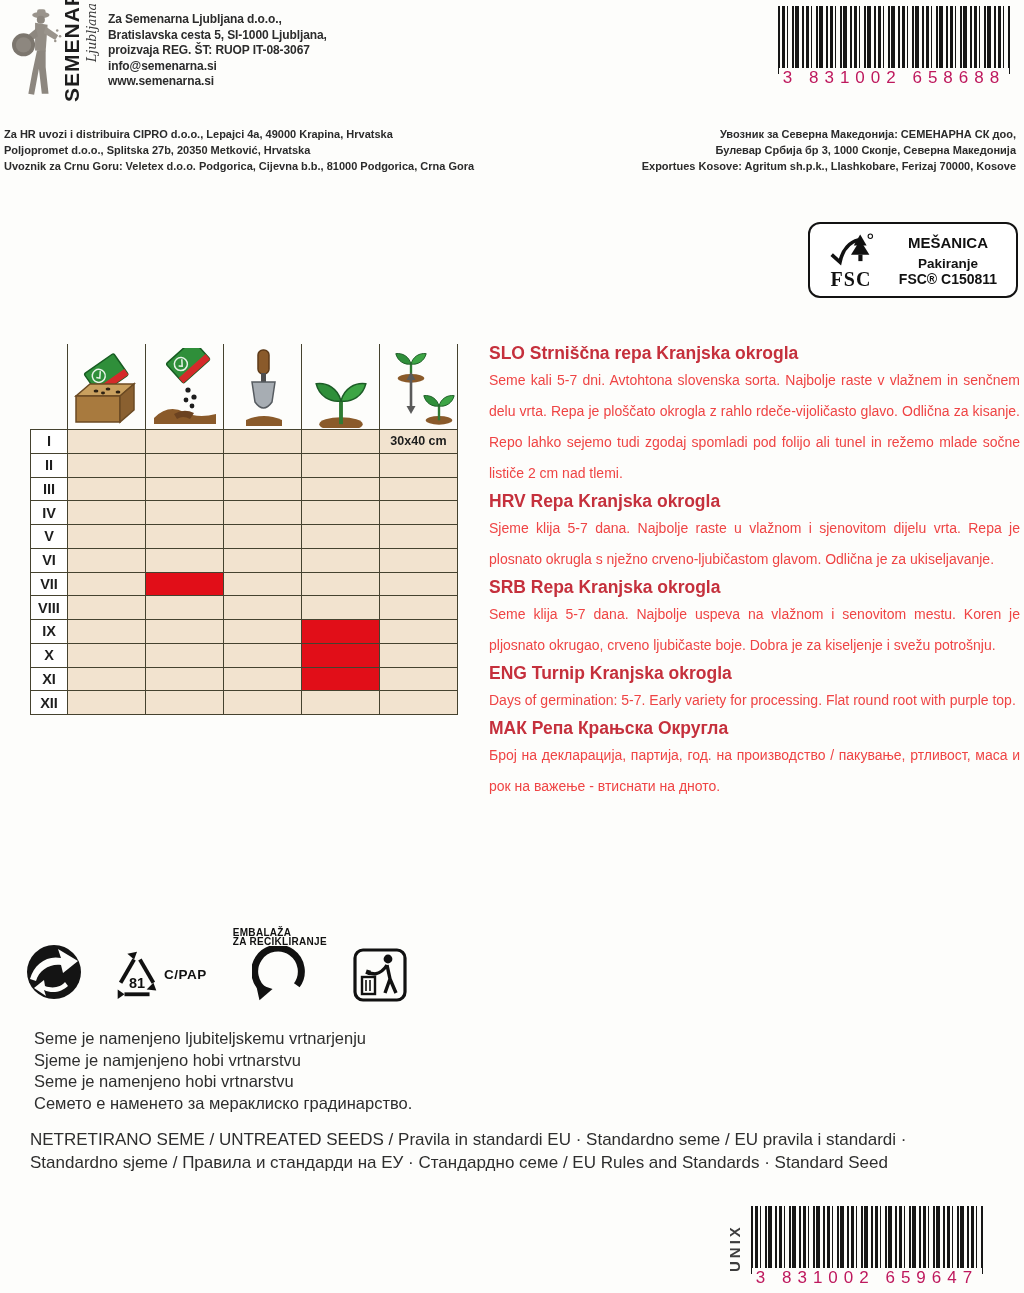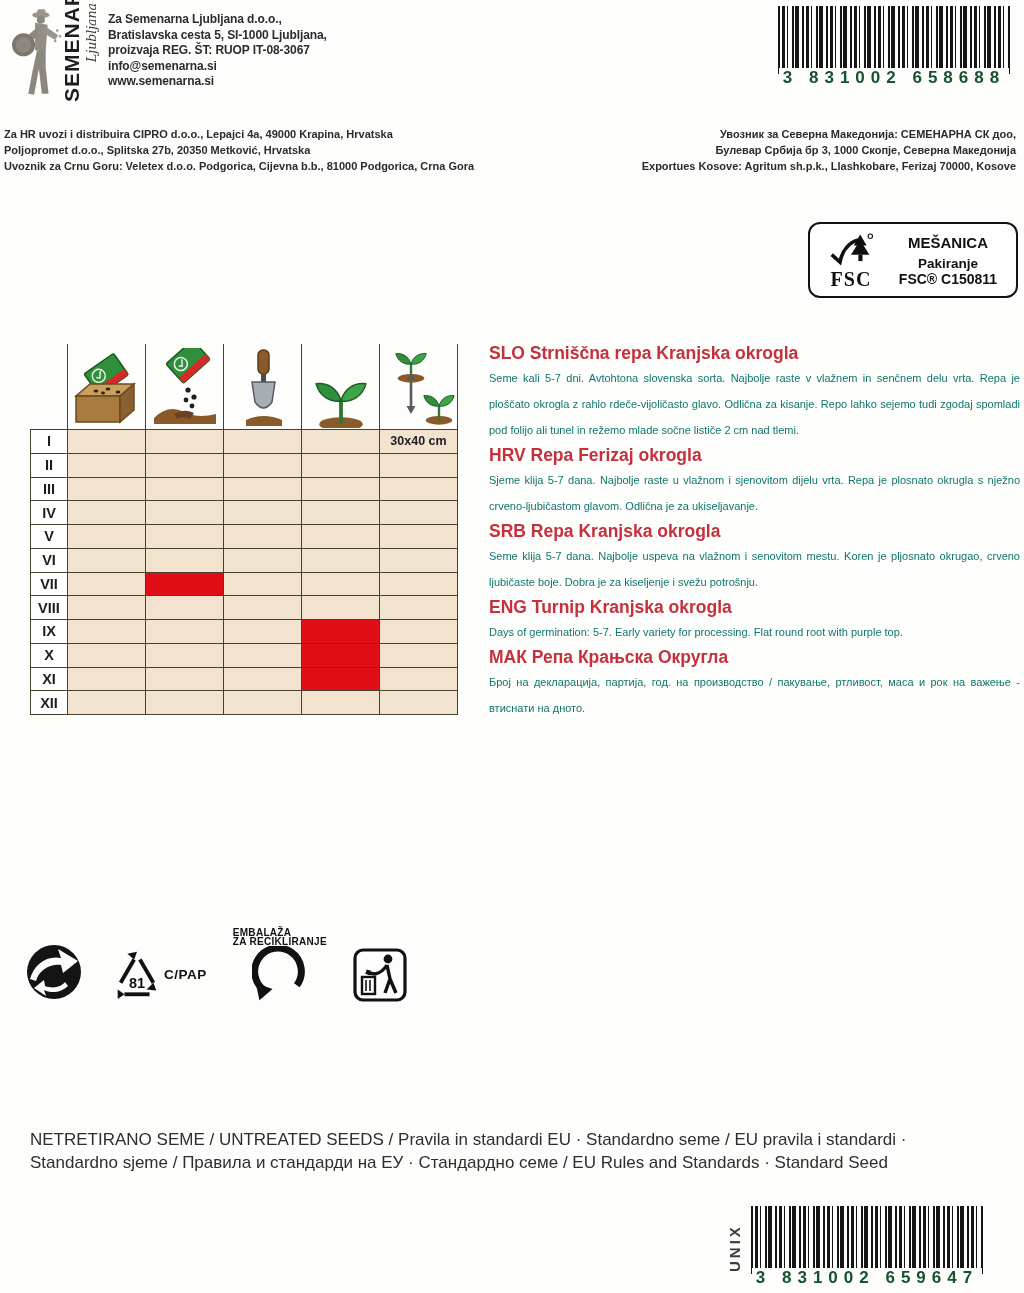--- a/index.html
+++ b/index.html
@@ -23,21 +23,21 @@
 
   
   .barcode{display:flex;flex-direction:column;align-items:center;}
   .barcode .bars{width:232px;height:68px;background:
     repeating-linear-gradient(90deg,
       #161616 0 2px, transparent 2px 4px,
       #161616 4px 7px, transparent 7px 9px,
       #161616 9px 10px, transparent 10px 14px,
       #161616 14px 16px, transparent 16px 17px,
       #161616 17px 21px, transparent 21px 24px);}
-  .barcode .number{font-size:17px;letter-spacing:6px;color:#14532d;background:#fdfdfb;padding:0 4px;margin-top:-6px;font-weight:700;white-space:nowrap;}
+  .barcode .number{font-size:17px;letter-spacing:6px;color:#be185d;background:#fdfdfb;padding:0 4px;margin-top:-6px;font-weight:400;white-space:nowrap;}
   .barcode-top{position:absolute;left:778px;top:6px;}
   .barcode-bottom{position:absolute;left:726px;top:1206px;display:flex;align-items:flex-start;}
   .unix-vertical{writing-mode:vertical-rl;transform:rotate(180deg);font-size:15px;font-weight:600;letter-spacing:3px;color:#3d3d3d;height:64px;margin-right:8px;margin-top:2px;}
 
   
   .dist-left{position:absolute;left:4px;top:126px;font-size:11px;line-height:16px;font-weight:600;color:#2b2b2b;}
   .dist-right{position:absolute;right:8px;top:126px;font-size:11px;line-height:16px;font-weight:600;color:#2b2b2b;text-align:right;}
 
   
   .fsc-box{position:absolute;left:808px;top:222px;width:210px;height:76px;border:2.5px solid #121212;border-radius:12px;display:flex;align-items:center;padding:4px 6px;background:#fff;}
@@ -55,21 +55,21 @@
   .cal-hcell:last-child{border-right:1.5px solid var(--grid-line);}
   .cal-body{position:absolute;left:0;top:85px;width:428px;height:286px;display:grid;grid-template-columns:37px repeat(5,1fr);grid-template-rows:repeat(12,1fr);border-top:1.5px solid var(--grid-line);border-left:1.5px solid var(--grid-line);}
   .cal-label{border-right:1.5px solid var(--grid-line);border-bottom:1.5px solid var(--grid-line);background:#fff;display:flex;align-items:center;justify-content:center;font-weight:600;font-size:14.5px;color:#1d1d1d;}
   .cal-cell{border-right:1.5px solid var(--grid-line);border-bottom:1.5px solid var(--grid-line);background:var(--cell-beige);}
   .cal-cell.bar{background:var(--bar-red);}
   .cal-cell.spacing{display:flex;align-items:center;justify-content:center;font-size:12.5px;font-weight:700;color:#1d1d1d;}
 
   
   .descs{position:absolute;left:489px;top:341px;width:531px;}
   .desc-title{font-size:17.5px;font-weight:700;color:var(--heading-red);line-height:22px;margin:1px 0 1px;}
-  .desc-body{font-size:11px;line-height:26px;text-align:justify;color:#0f766e;font-weight:500;}
+  .desc-body{font-size:14px;line-height:31px;text-align:justify;color:#ef4444;font-weight:500;}
 
   
   .recycling{position:absolute;left:24px;top:928px;display:flex;align-items:flex-end;gap:26px;}
   .mobius-wrap{display:flex;flex-direction:row;align-items:center;}
   .cpap{font-weight:700;font-size:13.5px;color:#111;margin-top:-2px;letter-spacing:0.5px;}
   .embalaza-wrap{display:flex;flex-direction:column;align-items:center;}
   .embalaza-label{font-size:10px;line-height:9px;font-weight:700;color:#111;text-align:left;letter-spacing:0.3px;}
 
   
   .hobby{position:absolute;left:34px;top:1028px;font-size:16.5px;line-height:21.5px;font-weight:500;color:#2e2e2e;}
@@ -297,21 +297,21 @@
         <div class="cal-cell"></div>
       </div>
   </div>
 
   <div class="descs">
     <div class="desc-block">
       <div class="desc-title">SLO Strniščna repa Kranjska okrogla</div>
       <div class="desc-body">Seme kali 5-7 dni. Avtohtona slovenska sorta. Najbolje raste v vlažnem in senčnem delu vrta. Repa je ploščato okrogla z rahlo rdeče-vijoličasto glavo. Odlična za kisanje. Repo lahko sejemo tudi zgodaj spomladi pod folijo ali tunel in režemo mlade sočne lističe 2 cm nad tlemi.</div>
     </div>
     <div class="desc-block">
-      <div class="desc-title">HRV Repa Ferizaj okrogla</div>
+      <div class="desc-title">HRV Repa Kranjska okrogla</div>
       <div class="desc-body">Sjeme klija 5-7 dana. Najbolje raste u vlažnom i sjenovitom dijelu vrta. Repa je plosnato okrugla s nježno crveno-ljubičastom glavom. Odlična je za ukiseljavanje.</div>
     </div>
     <div class="desc-block">
       <div class="desc-title">SRB Repa Kranjska okrogla</div>
       <div class="desc-body">Seme klija 5-7 dana. Najbolje uspeva na vlažnom i senovitom mestu. Koren je pljosnato okrugao, crveno ljubičaste boje. Dobra je za kiseljenje i svežu potrošnju.</div>
     </div>
     <div class="desc-block">
       <div class="desc-title">ENG Turnip Kranjska okrogla</div>
       <div class="desc-body">Days of germination: 5-7. Early variety for processing. Flat round root with purple top.</div>
     </div>
@@ -356,20 +356,26 @@
       <circle cx="35" cy="11" r="4.4" fill="#111"></circle>
       <path d="M34,17 C31,22 27,25 22,26 L15,25" stroke="#111" stroke-width="3.4" fill="none"></path>
       <path d="M34,17 L37,31 L32,45 M37,31 L43,45" stroke="#111" stroke-width="3.4" fill="none"></path>
       <rect x="9" y="29" width="13" height="17" fill="none" stroke="#111" stroke-width="2.4"></rect>
       <line x1="13" y1="32" x2="13" y2="43" stroke="#111" stroke-width="1.6"></line>
       <line x1="17" y1="32" x2="17" y2="43" stroke="#111" stroke-width="1.6"></line>
       <rect x="13" y="22" width="4.5" height="4.5" fill="#111" transform="rotate(18 15 24)"></rect>
     </svg>
   </div>
 
+  <div class="hobby">
+    <div>Seme je namenjeno ljubiteljskemu vrtnarjenju</div>
+    <div>Sjeme je namjenjeno hobi vrtnarstvu</div>
+    <div>Seme je namenjeno hobi vrtnarstvu</div>
+    <div>Семето е наменето за мераклиско градинарство.</div>
+  </div>
 
   <div class="standards">
     <div>NETRETIRANO SEME / UNTREATED SEEDS / Pravila in standardi EU · Standardno seme / EU pravila i standardi ·</div>
     <div>Standardno sjeme / Правила и стандарди на ЕУ · Стандардно семе / EU Rules and Standards · Standard Seed</div>
   </div>
 
   <div class="barcode-bottom">
     <span class="unix-vertical">UNIX</span>
     <div class="barcode">
       <div class="bars"></div>

